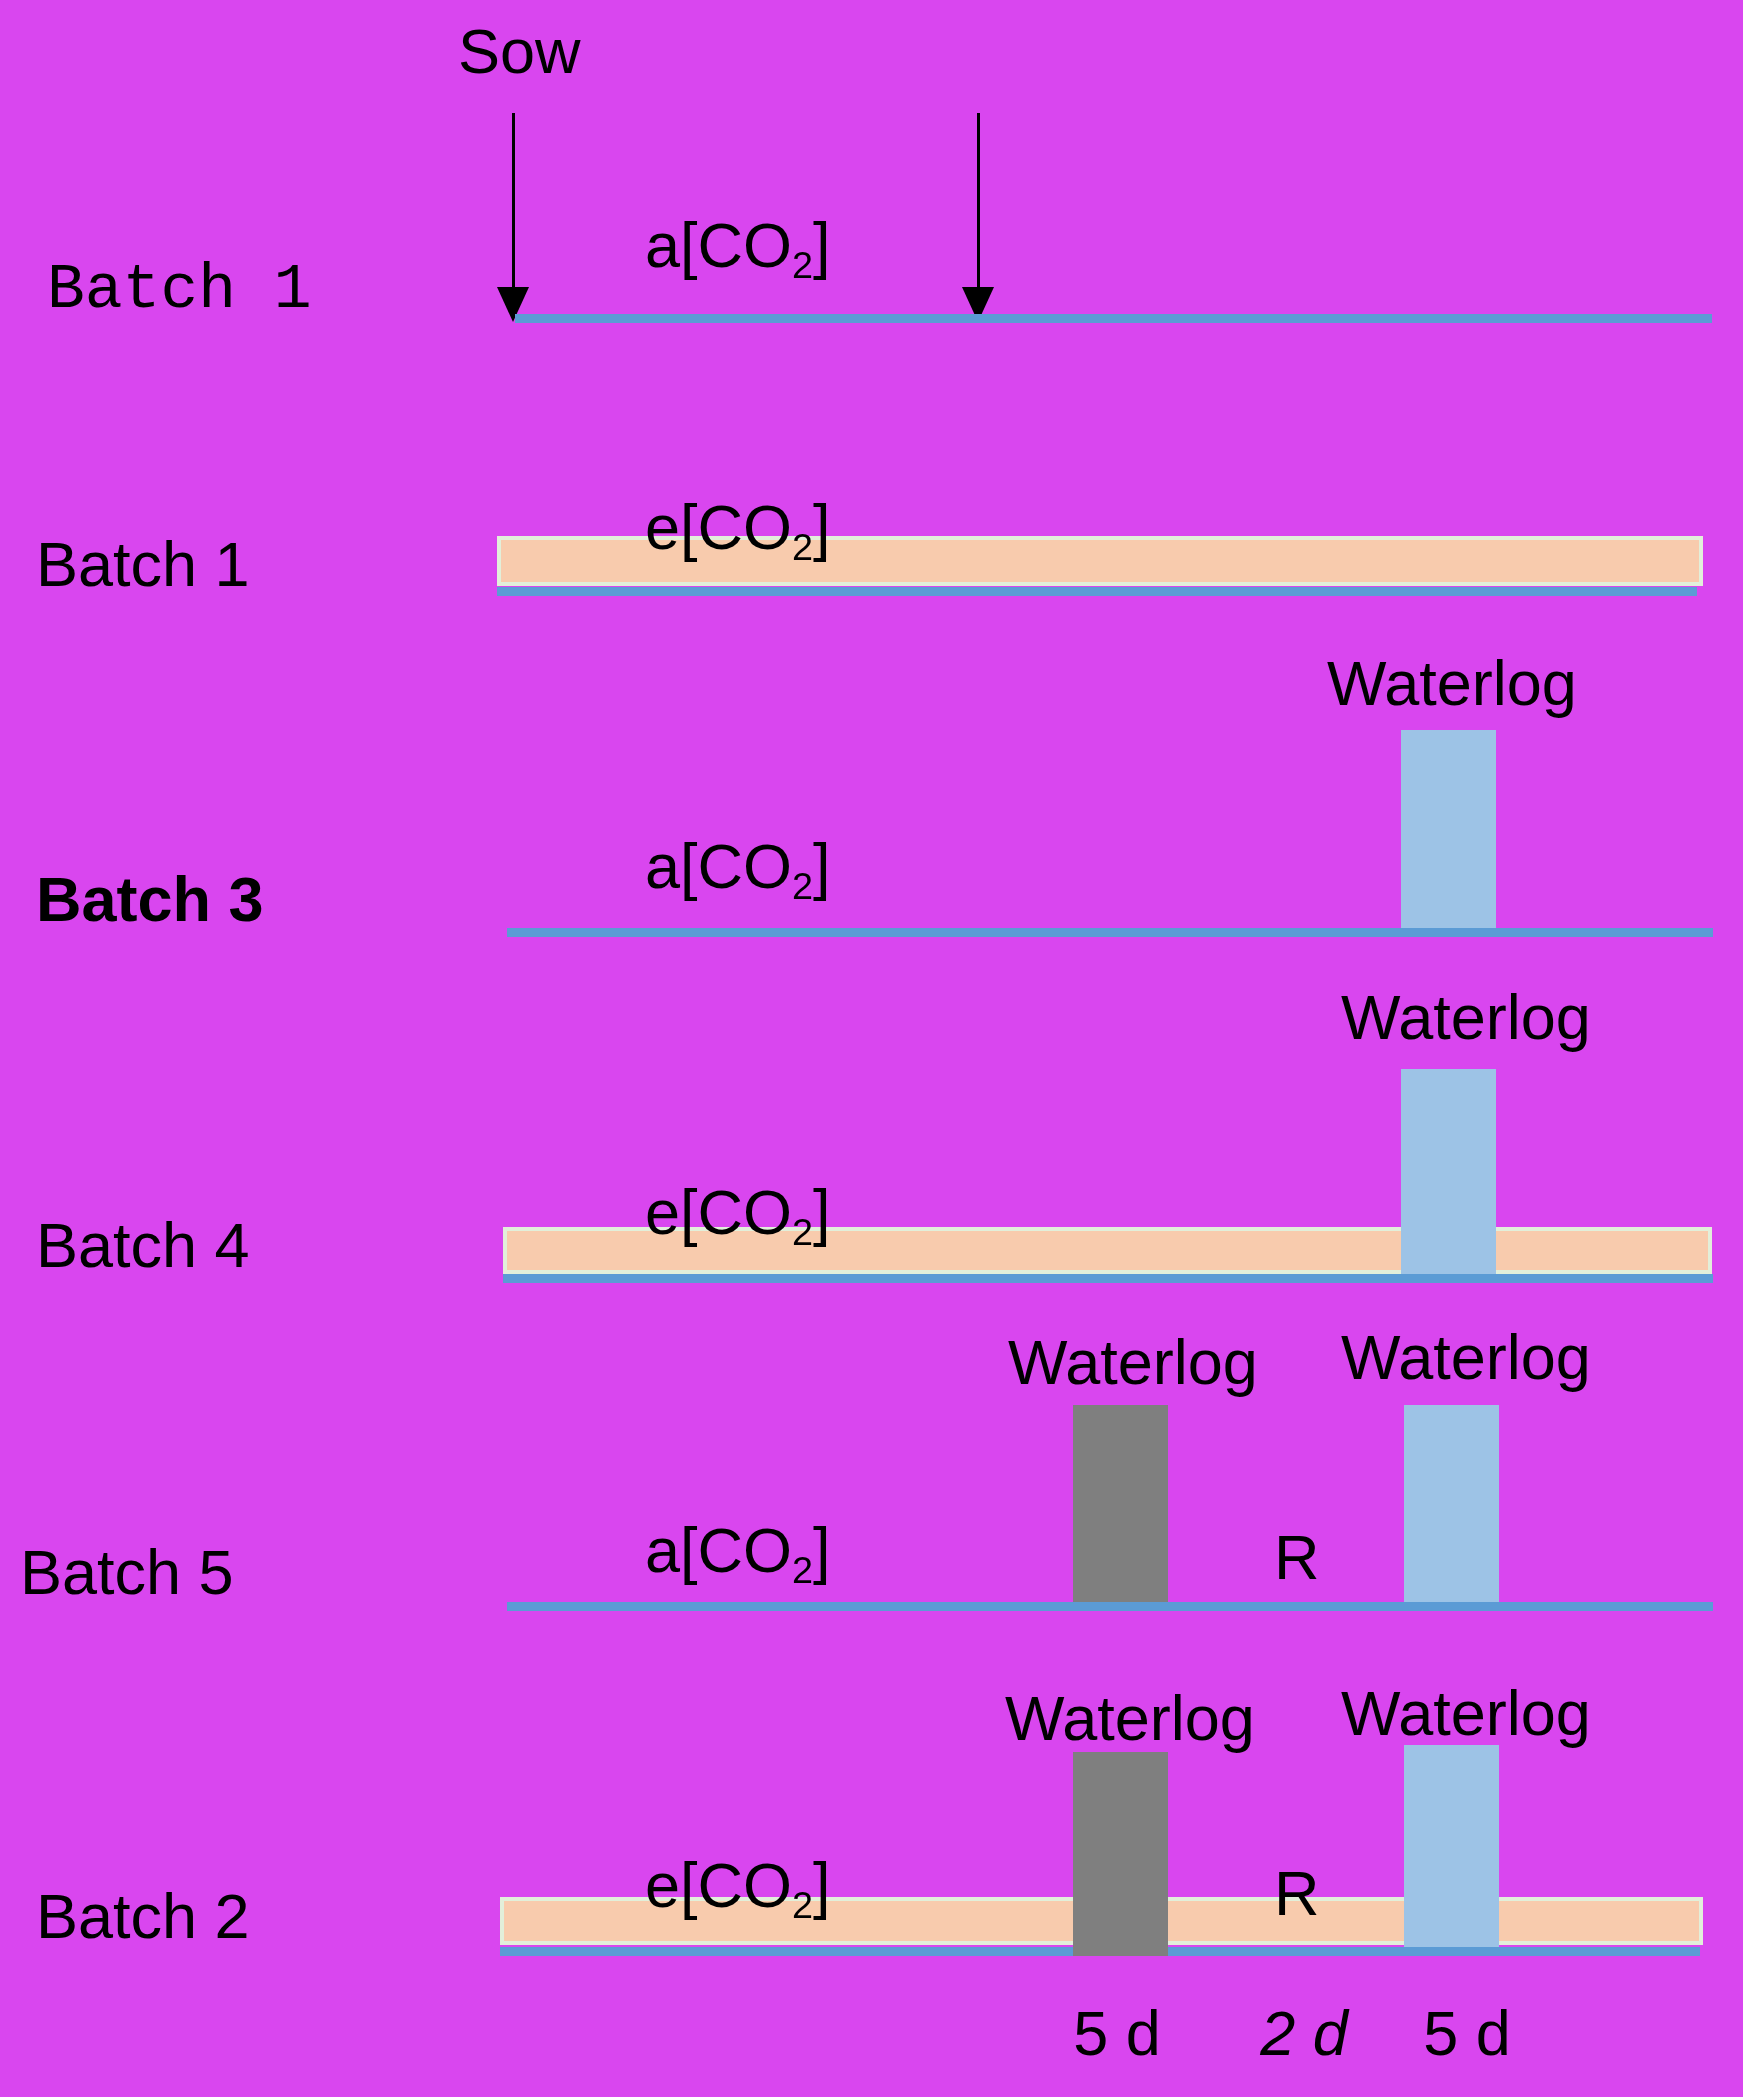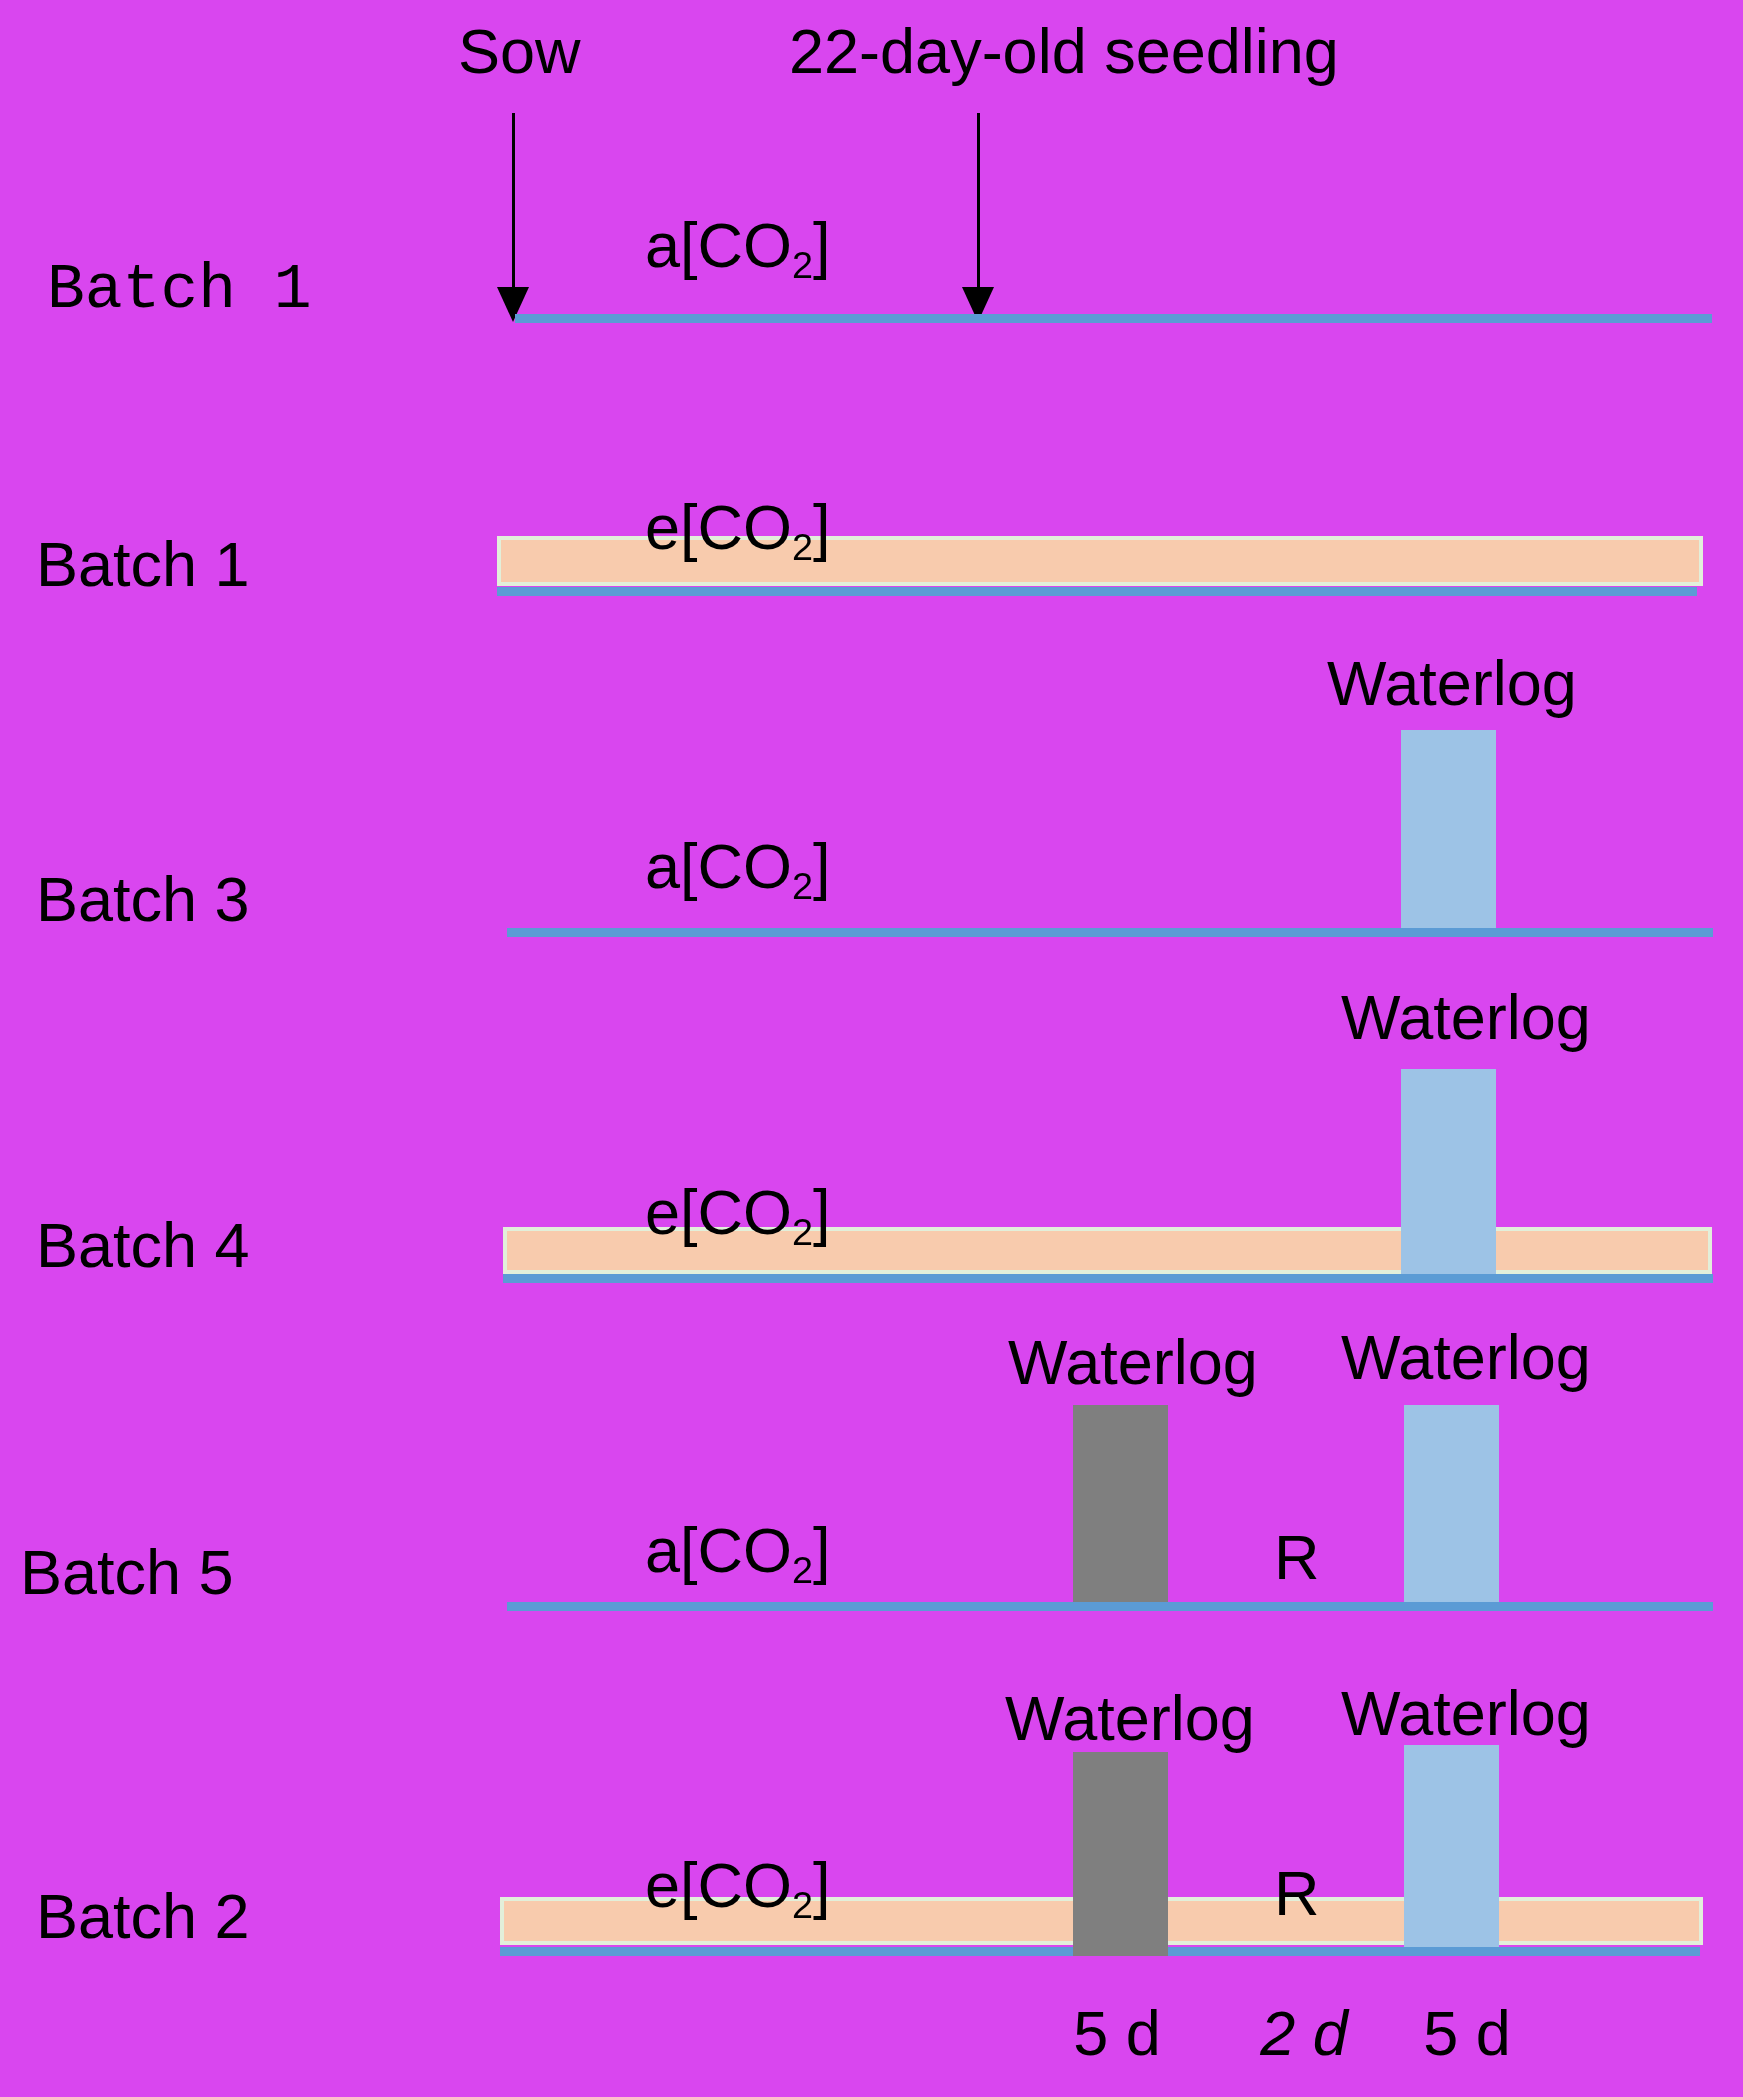--- a/index.html
+++ b/index.html
@@ -36,38 +36,37 @@
     border-right:16.5px solid transparent;
     border-top:35px solid #000;
   }
 </style>
 </head>
 <body>
 
 <div id="figure">
 
   <div class="lbl" style="left:458px;top:18px;">Sow</div>
-  <div class="lbl" style="left:789px;top:18px;">22-day-old seedling</div>
 
   <div class="arrow-stem" style="left:512px;top:113px;height:177px;"></div>
   <div class="arrow-head" style="left:497px;top:287px;"></div>
 
   <div class="arrow-stem" style="left:977px;top:113px;height:177px;"></div>
   <div class="arrow-head" style="left:962px;top:287px;"></div>
 
   <div class="lbl" style="left:47px;top:258px;font-family:Liberation Mono, monospace;">Batch 1</div>
   <div class="lbl" style="left:645px;top:212px;"><span>a[CO</span><span class="sub">2</span><span>]</span></div>
   <div class="hline" style="left:515px;top:314px;width:1197px;"></div>
 
   <div class="lbl" style="left:36px;top:531px;">Batch 1</div>
   <div class="band" style="left:497px;top:536px;width:1206px;height:50px;"></div>
   <div class="lbl" style="left:645px;top:494px;"><span>e[CO</span><span class="sub">2</span><span>]</span></div>
   <div class="hline" style="left:497px;top:587px;width:1200px;"></div>
 
-  <div class="lbl" style="left:36px;top:866px;">Batch 3</div>
+  <div class="lbl" style="left:36px;top:866px;font-weight:bold;">Batch 3</div>
   <div class="lbl centered" style="left:1452px;top:650px;">Waterlog</div>
   <div class="hline" style="left:507px;top:928px;width:1206px;"></div>
   <div class="wlbar-blue" style="left:1401px;top:730px;width:95px;height:198px;"></div>
   <div class="lbl" style="left:645px;top:833px;"><span>a[CO</span><span class="sub">2</span><span>]</span></div>
 
   <div class="lbl" style="left:36px;top:1212px;">Batch 4</div>
   <div class="lbl centered" style="left:1466px;top:984px;">Waterlog</div>
   <div class="band" style="left:503px;top:1227px;width:1209px;height:47px;"></div>
   <div class="hline" style="left:503px;top:1274px;width:1210px;"></div>
   <div class="wlbar-blue" style="left:1401px;top:1069px;width:95px;height:205px;"></div>

